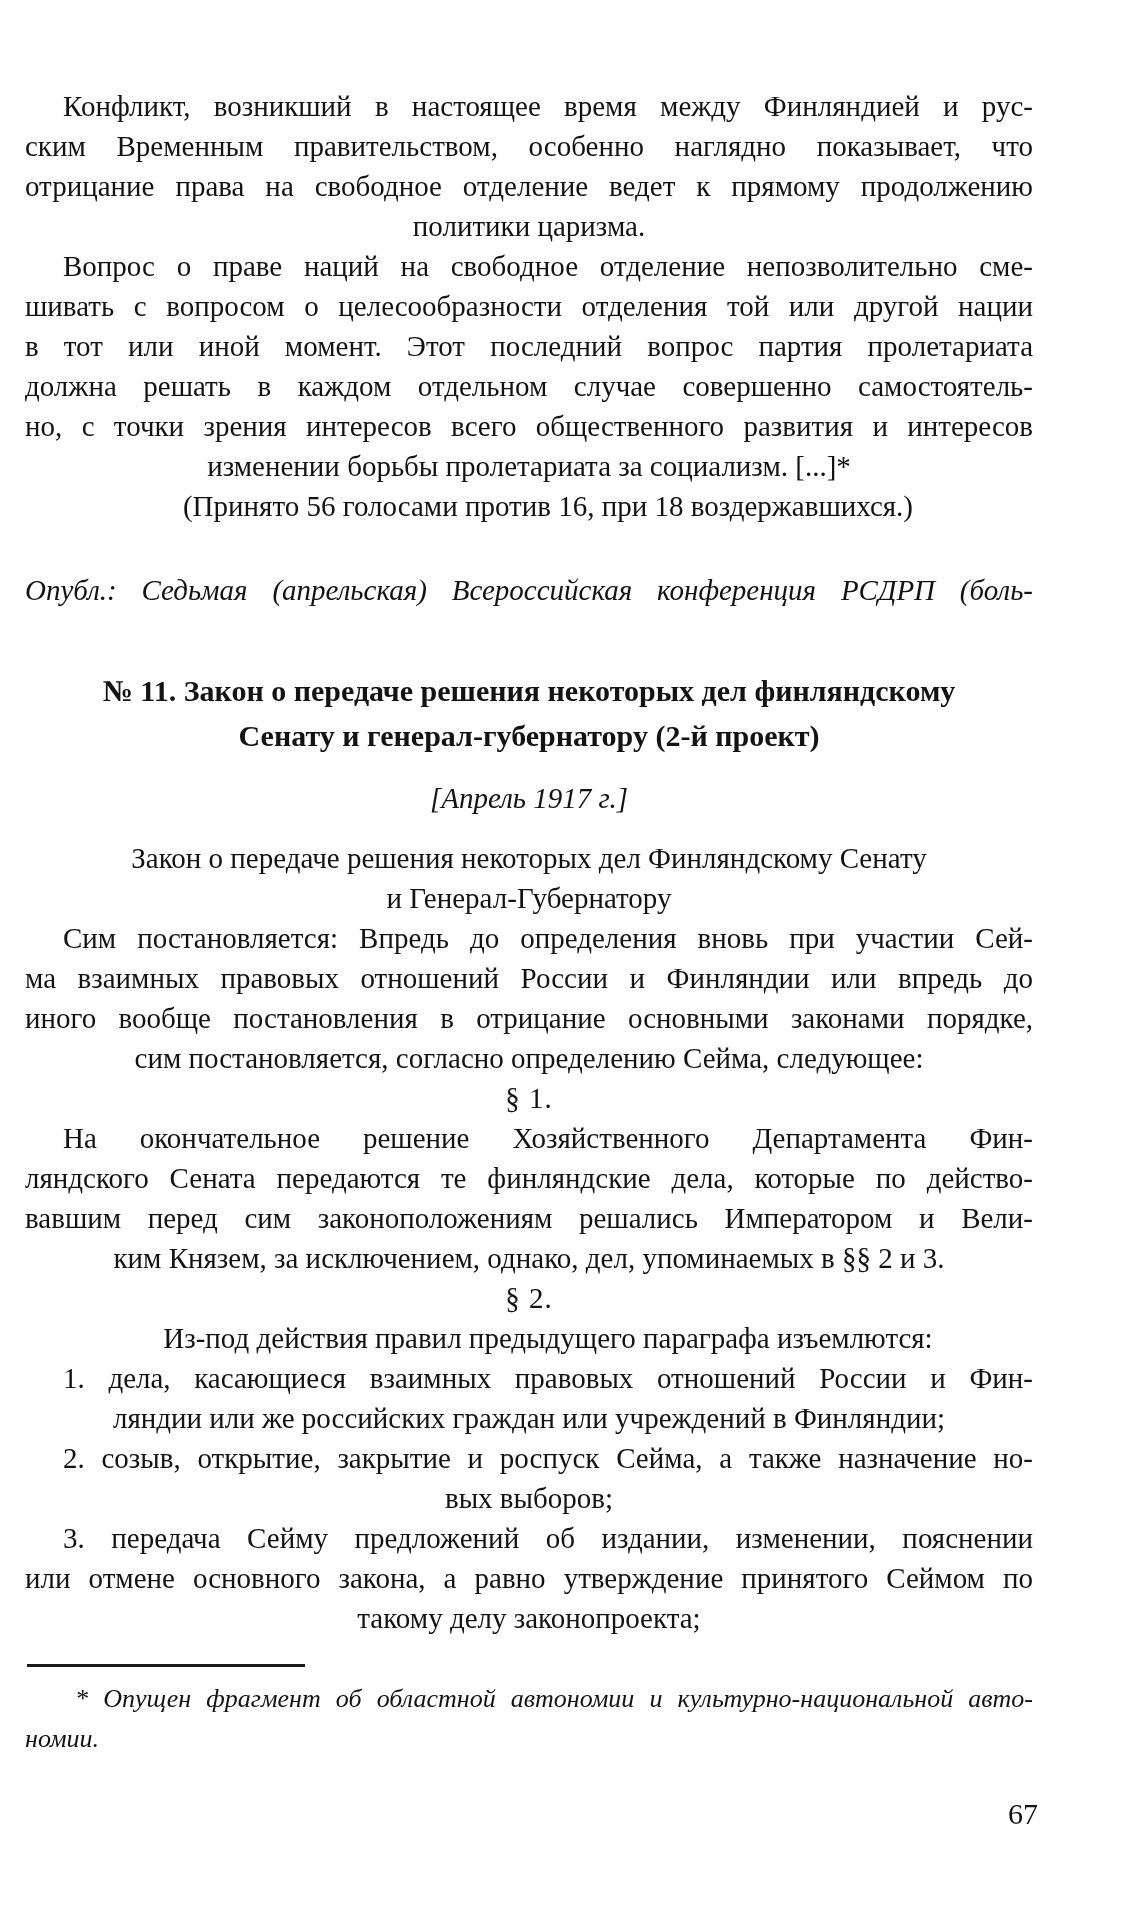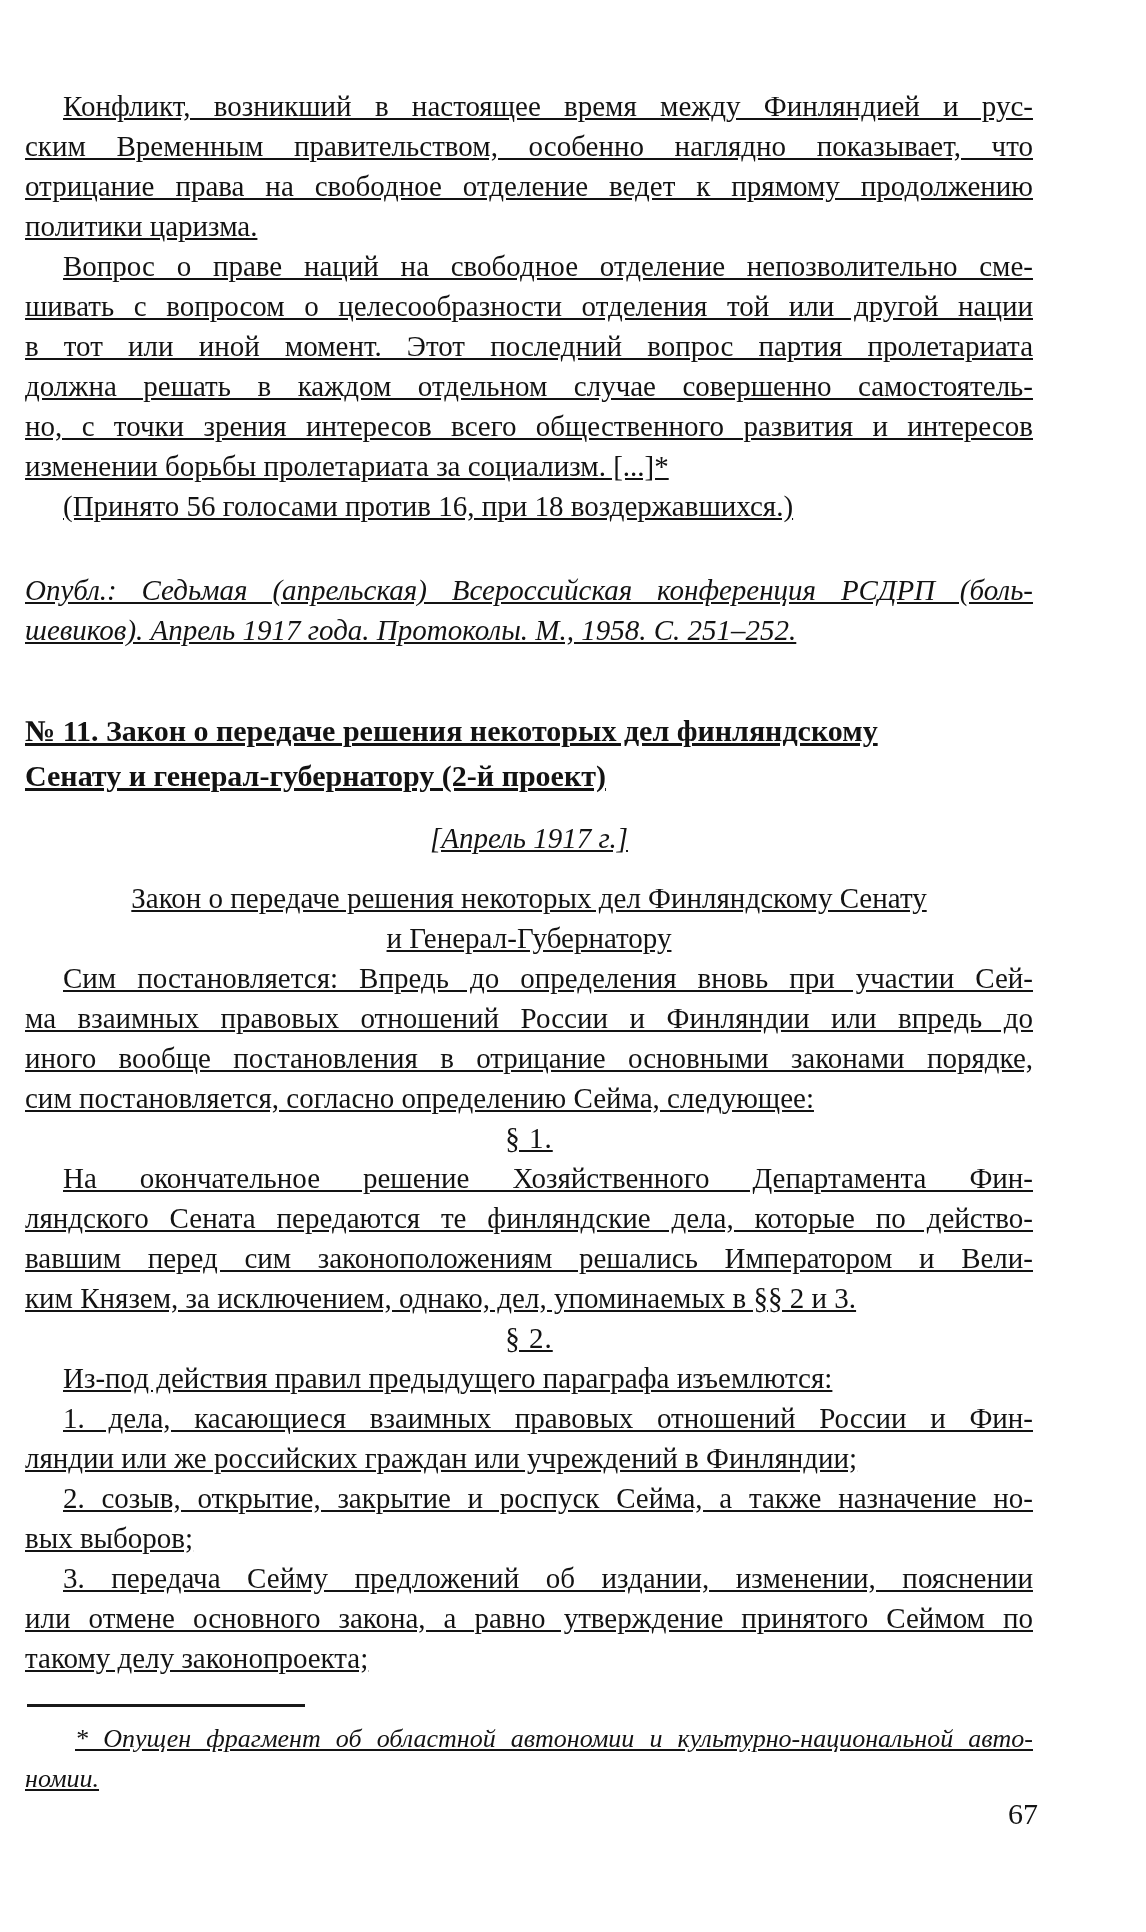--- a/index.html
+++ b/index.html
@@ -10,29 +10,29 @@
     background: #ffffff;
     color: #131313;
     font-family: "Liberation Serif", "DejaVu Serif", serif;
     overflow: hidden;
   }
   .text-column {
     position: absolute;
     left: 25px;
     top: 86px;
     width: 1008px;
-    text-decoration: underline;
   }
   .block { margin: 0; }
   .ln {
     font-size: 29px;
     line-height: 40px;
     height: 40px;
     white-space: normal;
     overflow: visible;
+    text-align: center;
   }
   
   .jl { text-align: justify; text-align-last: justify; }
   
   .ind { text-indent: 38px; }
 
   .b-source { margin-top: 44px; }
   .b-source .ln { font-style: italic; }
 
   .b-heading { margin-top: 58px; }
@@ -88,21 +88,20 @@
           <div class="ln jl">в тот или иной момент. Этот последний вопрос партия пролетариата</div>
           <div class="ln jl">должна решать в каждом отдельном случае совершенно самостоятель-</div>
           <div class="ln jl">но, с точки зрения интересов всего общественного развития и интересов</div>
           <div class="ln">изменении борьбы пролетариата за социализм. [...]*</div>
         </div>
         <div class="block b-body">
           <div class="ln ind">(Принято 56 голосами против 16, при 18 воздержавшихся.)</div>
         </div>
         <div class="block b-source">
           <div class="ln jl">Опубл.: Седьмая (апрельская) Всероссийская конференция РСДРП (боль-</div>
-          <div class="ln">шевиков). Апрель 1917 года. Протоколы. М., 1958. С. 251–252.</div>
         </div>
         <div class="block b-heading">
           <div class="ln">№ 11. Закон о передаче решения некоторых дел финляндскому</div>
           <div class="ln">Сенату и генерал-губернатору (2-й проект)</div>
         </div>
         <div class="block b-date">
           <div class="ln">[Апрель 1917 г.]</div>
         </div>
         <div class="block b-subtitle">
           <div class="ln">Закон о передаче решения некоторых дел Финляндскому Сенату</div>

